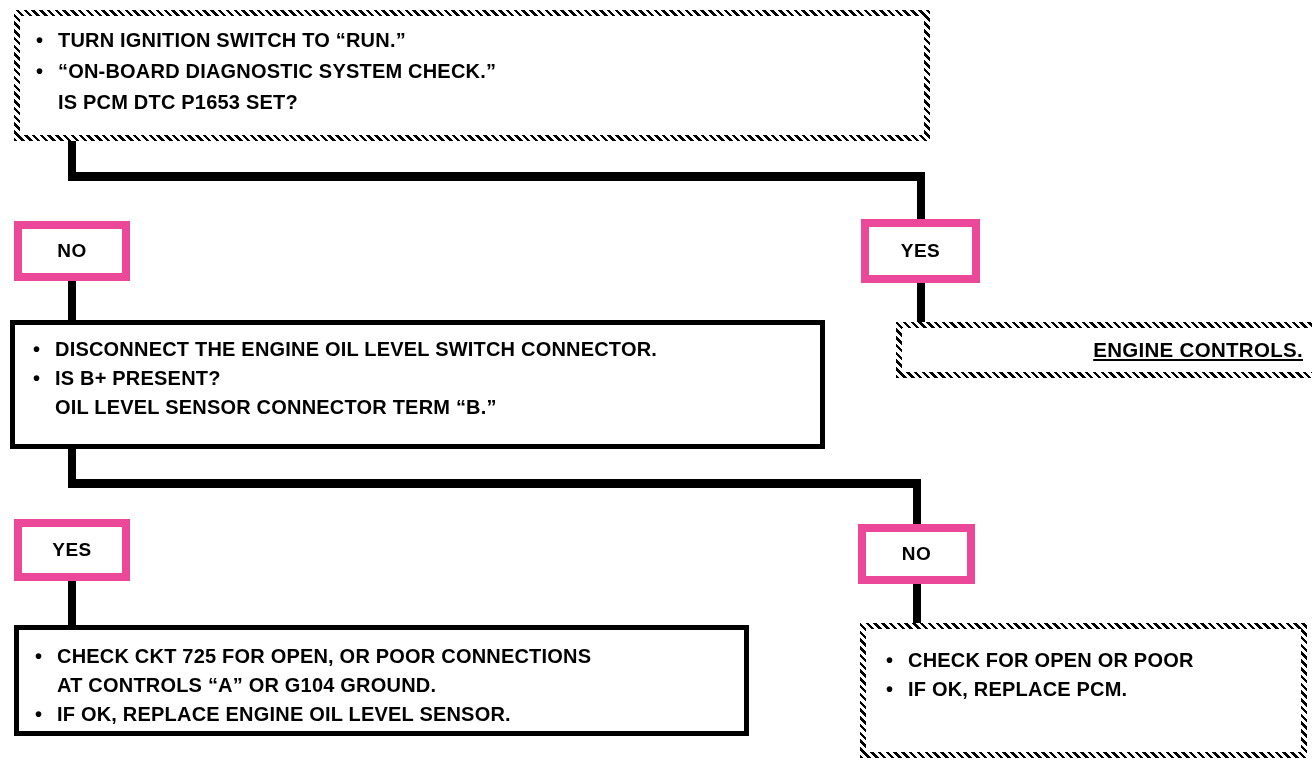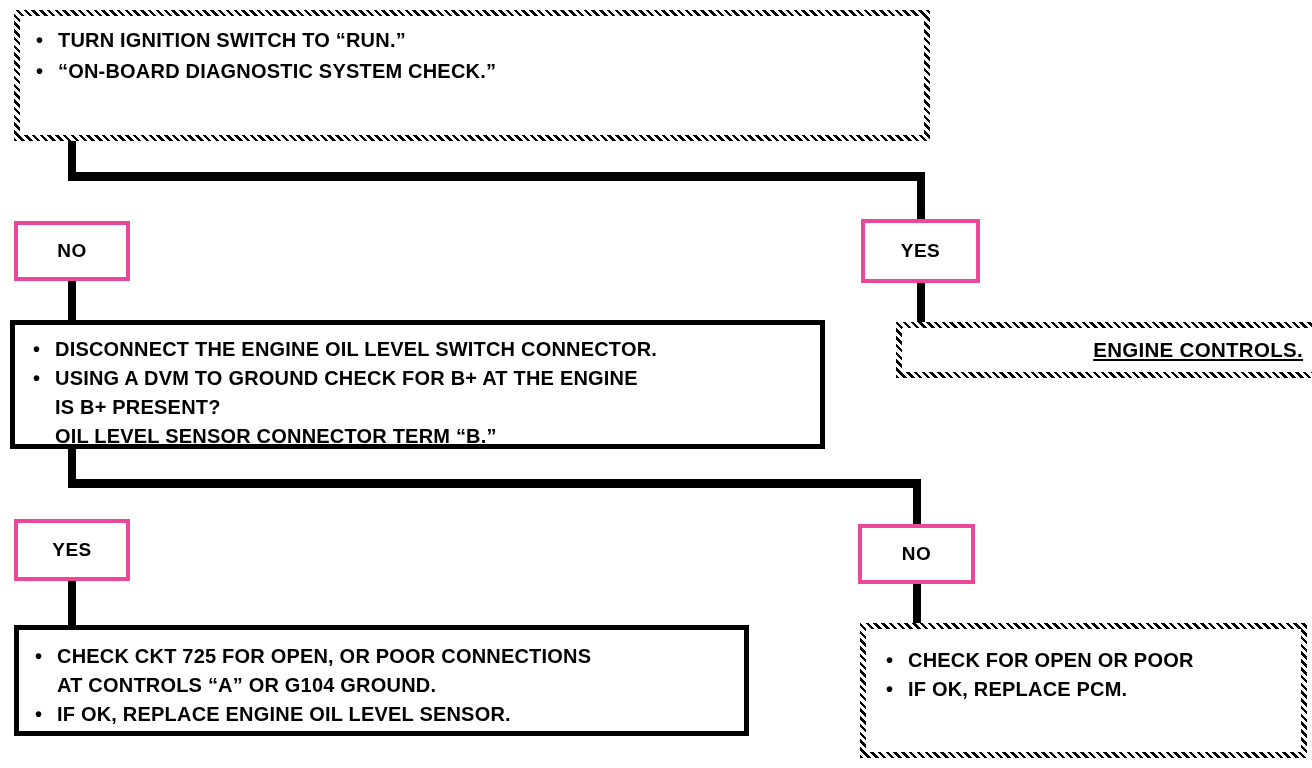--- a/index.html
+++ b/index.html
@@ -16,21 +16,21 @@
     font-weight: 700;
     color: #000000;
     overflow: hidden;
   }
   .box {
     position: absolute;
     box-sizing: border-box;
     background: #ffffff;
   }
   .solid-thick { border: 5px solid #000000; }
-  .solid-thin  { border: 4px solid #ec4899; text-align: center; }
+  .solid-thin  { border: 8px solid #ec4899; text-align: center; }
   .hatch {
     border: 6px solid transparent;
     border-image: repeating-linear-gradient(45deg, #000 0 2.5px, #fff 2.5px 5.5px) 6;
   }
   .conn {
     position: absolute;
     background: #000000;
   }
   .content {
     font-size: 20px;
@@ -77,20 +77,23 @@
       <div class="line">
         <span class="bullet">•</span>
         <span>TURN IGNITION SWITCH TO “RUN.”</span>
       </div>
       <div class="line">
         <span class="bullet">•</span>
       </div>
       <div class="line">
         <span>“ON-BOARD DIAGNOSTIC SYSTEM CHECK.”</span>
       </div>
+      <div class="line">
+        <span>IS PCM DTC P1653 SET?</span>
+      </div>
     </div>
   </div>
 
   <div class="conn" style="left:68px; top:141px; width:8px; height:40px;"></div>
   <div class="conn" style="left:68px; top:172px; width:857px; height:9px;"></div>
   <div class="conn" style="left:917px; top:176px; width:8px; height:45px;"></div>
 
   <div class="box solid-thin tagbox" style="left:14px; top:221px; width:116px; height:60px;">
     <span>NO</span>
   </div>
@@ -107,21 +110,20 @@
   </div>
 
   <div class="box solid-thick b2" style="left:10px; top:320px; width:815px; height:129px;">
     <div class="content">
       <div class="line">
         <span class="bullet">•</span>
         <span>DISCONNECT THE ENGINE OIL LEVEL SWITCH CONNECTOR.</span>
       </div>
       <div class="line">
         <span class="bullet">•</span>
-        <span>USING A DVM TO GROUND CHECK FOR B+ AT THE ENGINE</span>
       </div>
       <div class="line">
         <span>IS B+ PRESENT?</span>
       </div>
       <div class="line">
         <span>OIL LEVEL SENSOR CONNECTOR TERM “B.”</span>
       </div>
     </div>
   </div>
 

